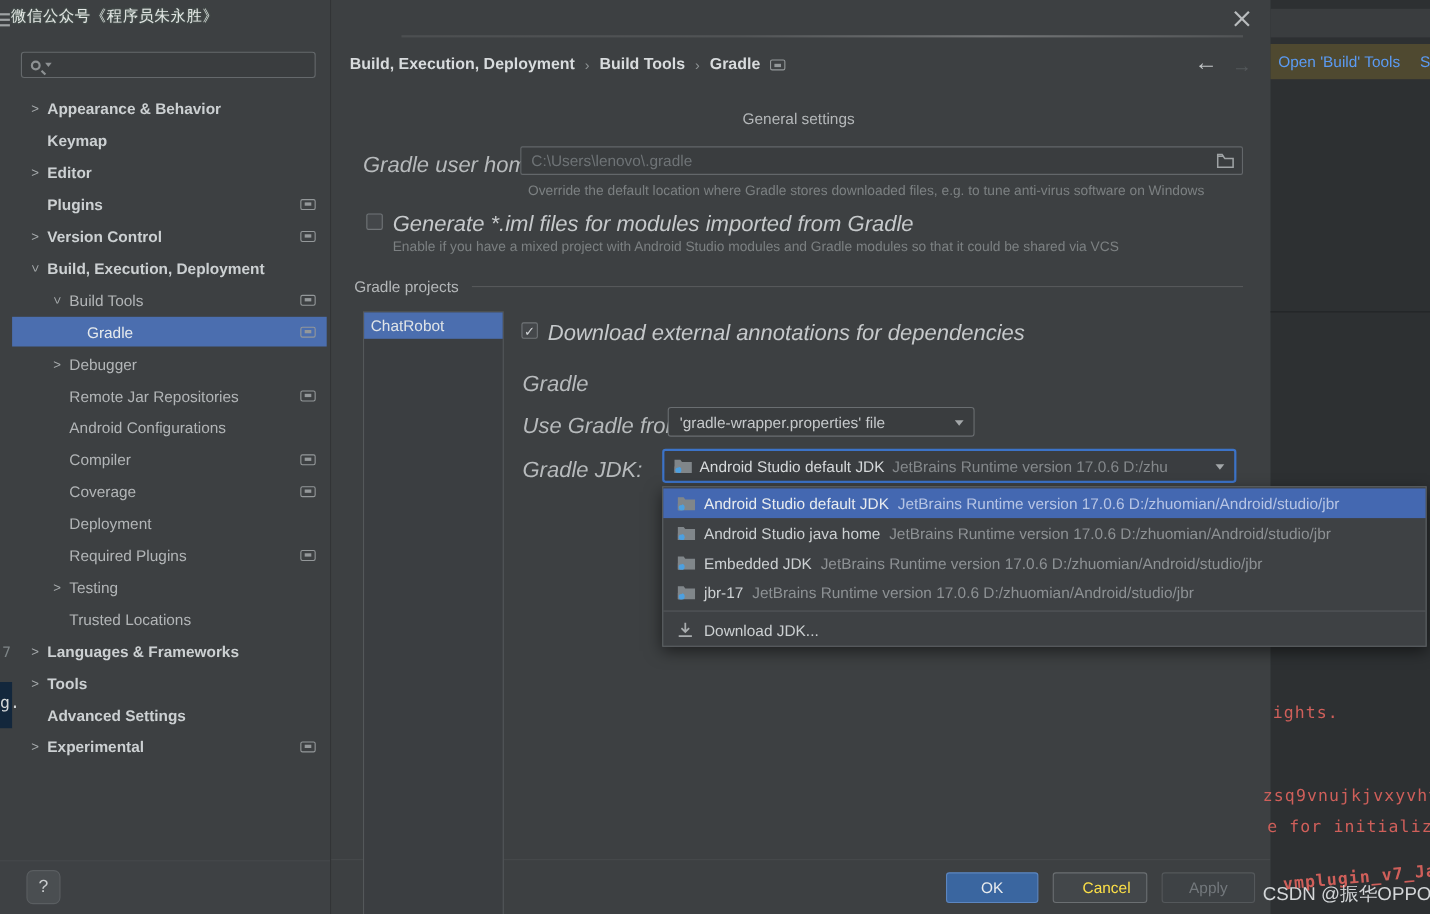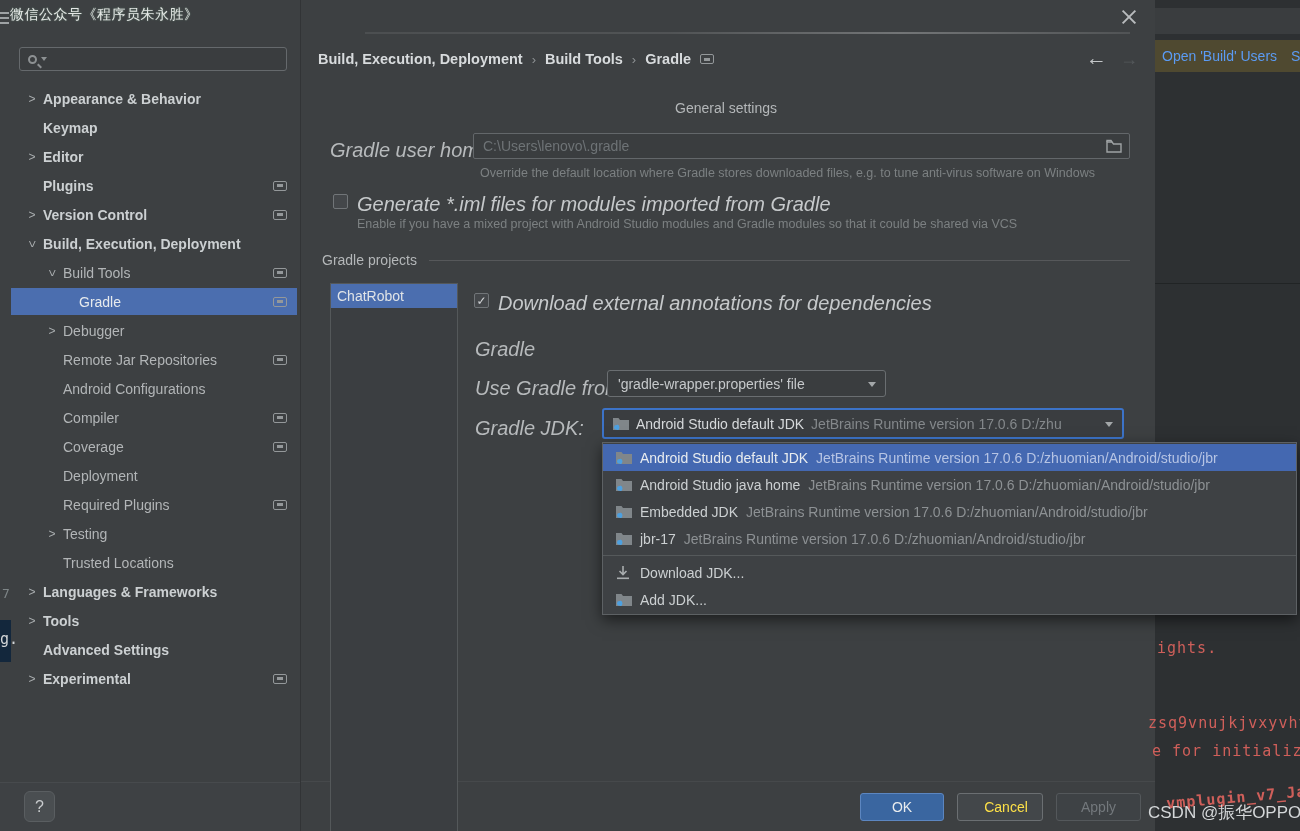--- a/index.html
+++ b/index.html
@@ -142,21 +142,21 @@
 </style>
 </head>
 <body>
 
 <div id="root">
 
   <div class="ide-strip">
     <div class="band"></div>
     <div class="divider"></div>
     <div class="notif">
-      <span class="link">Open 'Build' Users</span>
+      <span class="link">Open 'Build' Tools</span>
       <span class="extra">S</span>
     </div>
     <div id="code-layer"></div>
   </div>
 
   <div class="close-x">
       <i class="a"></i>
       <i class="b"></i>
     </div>
   <div class="artifact-line"></div>
@@ -414,31 +414,20 @@
       <div class="dd-sep"></div>
       <div class="dd-row">
         <span class="dd-ic">
           <svg width="14" height="14" viewBox="0 0 14 14">
             <path d="M7 0v8M3.5 5L7 8.5 10.5 5" stroke="#a9adaf" stroke-width="1.6" fill="none"></path>
             <rect x="1" y="11.5" width="12" height="1.6" fill="#a9adaf"></rect>
           </svg>
         </span>
         <span class="nm">Download JDK...</span>
       </div>
-      <div class="dd-row">
-        <span class="dd-ic">
-          <svg width="16" height="13" viewBox="0 0 16 13">
-            <path d="M0 1h5.5L7 3h9v10H0z" fill="#80868a"></path>
-            <circle cx="3.4" cy="10.4" r="3" fill="#4da0e0"></circle>
-            <path d="M0 7h4v6H0z" fill="#80868a"></path>
-            <circle cx="3.4" cy="10.4" r="2.4" fill="#4da0e0"></circle>
-          </svg>
-        </span>
-        <span class="nm">Add JDK...</span>
-      </div>
     </div>
 
   <div class="main-footer-line"></div>
   <div class="btn" id="btn-ok">OK</div>
   <div class="btn" id="btn-cancel">Cancel</div>
   <div class="btn" id="btn-apply">Apply</div>
 
 <span class="code-frag f0">ights.</span>
     <span class="code-frag f1">zsq9vnujkjvxyvht</span>
     <span class="code-frag f2">e for initializa</span>

